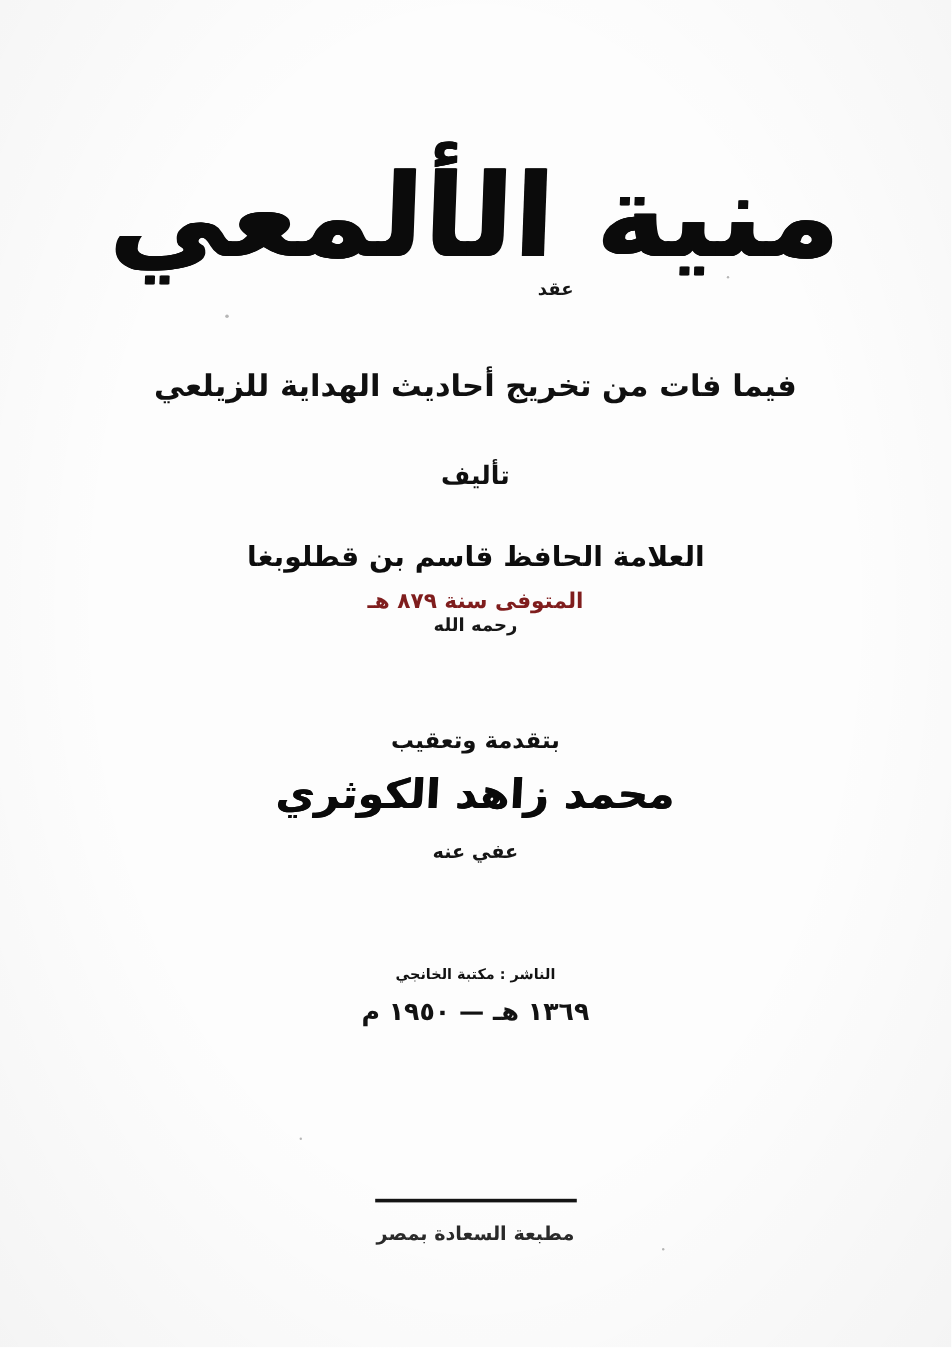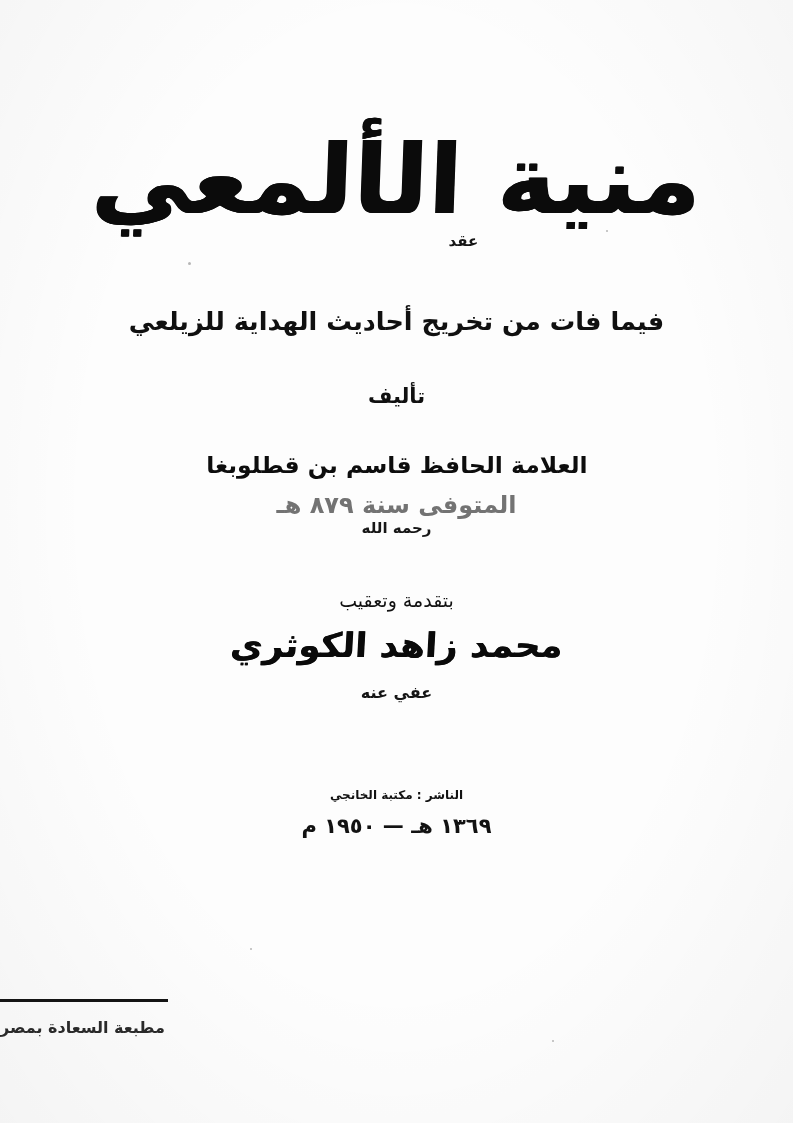--- a/index.html
+++ b/index.html
@@ -87,37 +87,37 @@
   .author-name {
     font-family: "DejaVu Sans", sans-serif;
     font-size: 23px;
     font-weight: 700;
     margin-top: 44px;
     color: #0d0d0d;
     transform: scaleX(1.02);
   }
   .author-death {
     font-family: "DejaVu Sans", sans-serif;
-    font-size: 24px;
+    font-size: 18px;
     font-weight: 600;
     margin-top: 13px;
-    color: #737373;
+    color: #7f1d1d;
   }
   .author-blessing {
     font-family: "DejaVu Sans", sans-serif;
     font-size: 15px;
     font-weight: 600;
     color: #171717;
   }
 
   .editor-role {
     font-family: "DejaVu Sans", sans-serif;
     font-size: 19px;
-    font-weight: 400;
-    margin-top: 52px;
+    font-weight: 700;
+    margin-top: 76px;
     color: #111111;
   }
   .editor-name {
     font-family: "DejaVu Sans", sans-serif;
     font-size: 34px;
     font-weight: 700;
     margin-top: 14px;
     color: #0a0a0a;
     transform: scaleX(1.05) skewX(-3deg);
     letter-spacing: -1px;
@@ -148,21 +148,21 @@
     letter-spacing: 2px;
   }
 
   .footer-block {
     position: absolute;
     bottom: 86px;
     left: 0;
     right: 0;
     display: flex;
     flex-direction: column;
-    align-items: flex-end;
+    align-items: center;
   }
   .rule {
     width: 168px;
     height: 3px;
     background: #141414;
     margin-bottom: 16px;
   }
   .printer {
     font-family: "DejaVu Sans", sans-serif;
     font-size: 16px;

